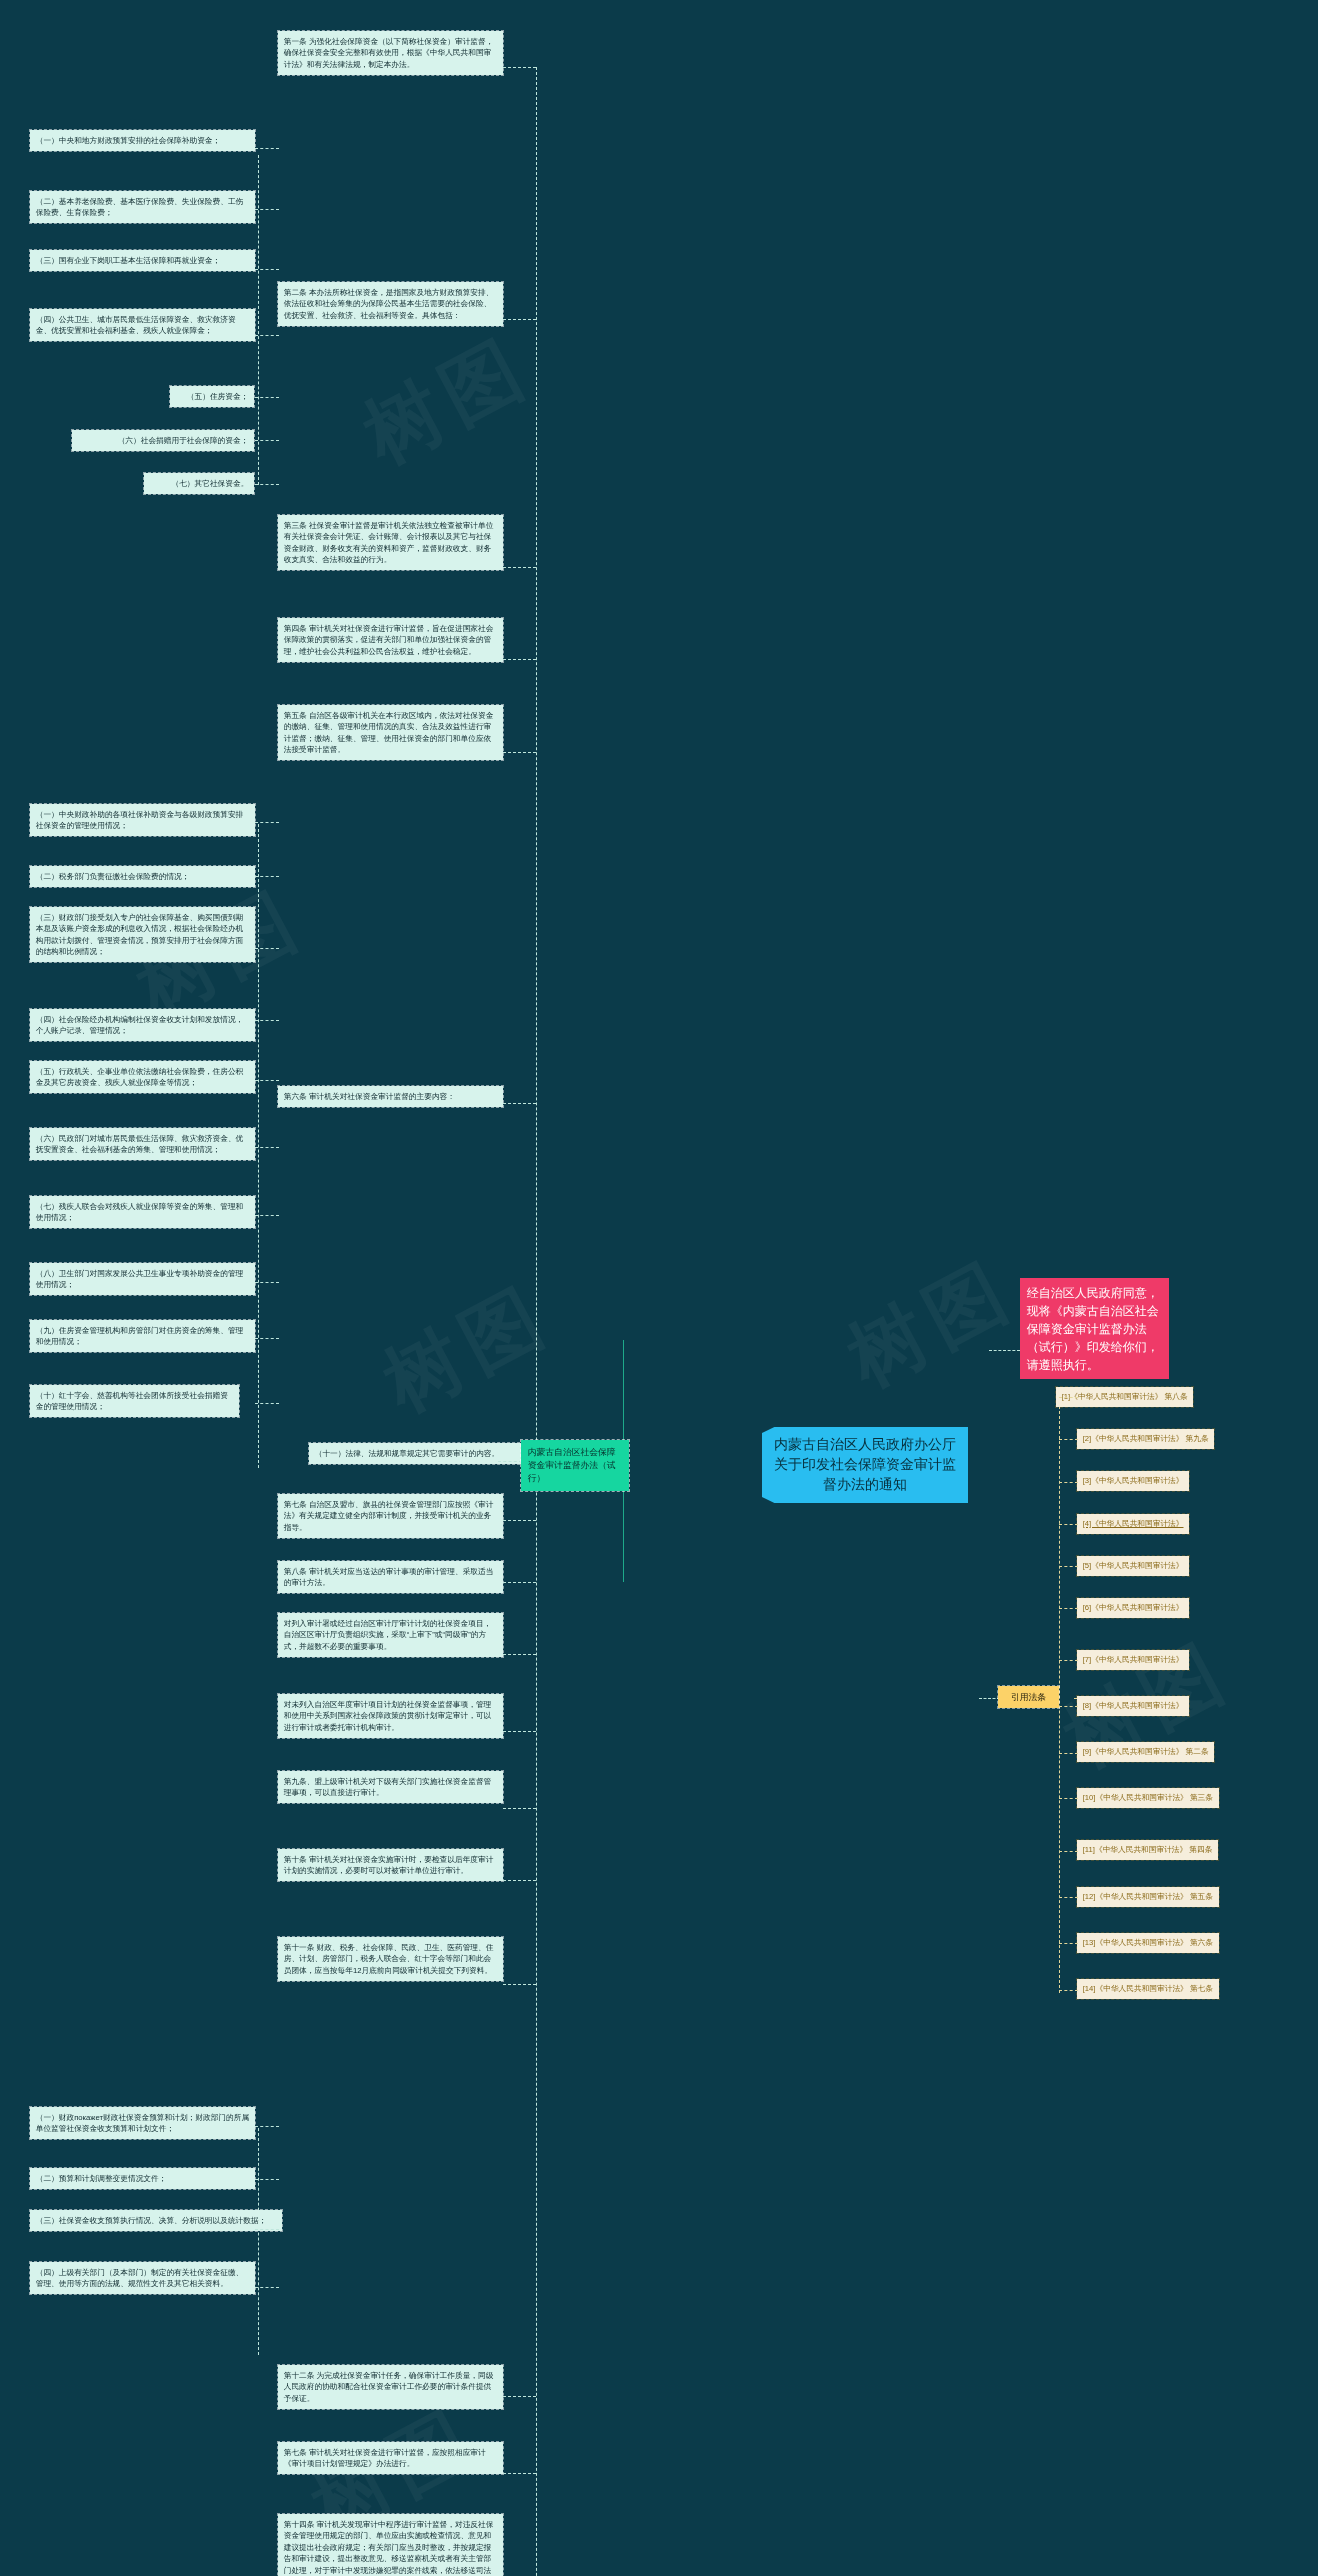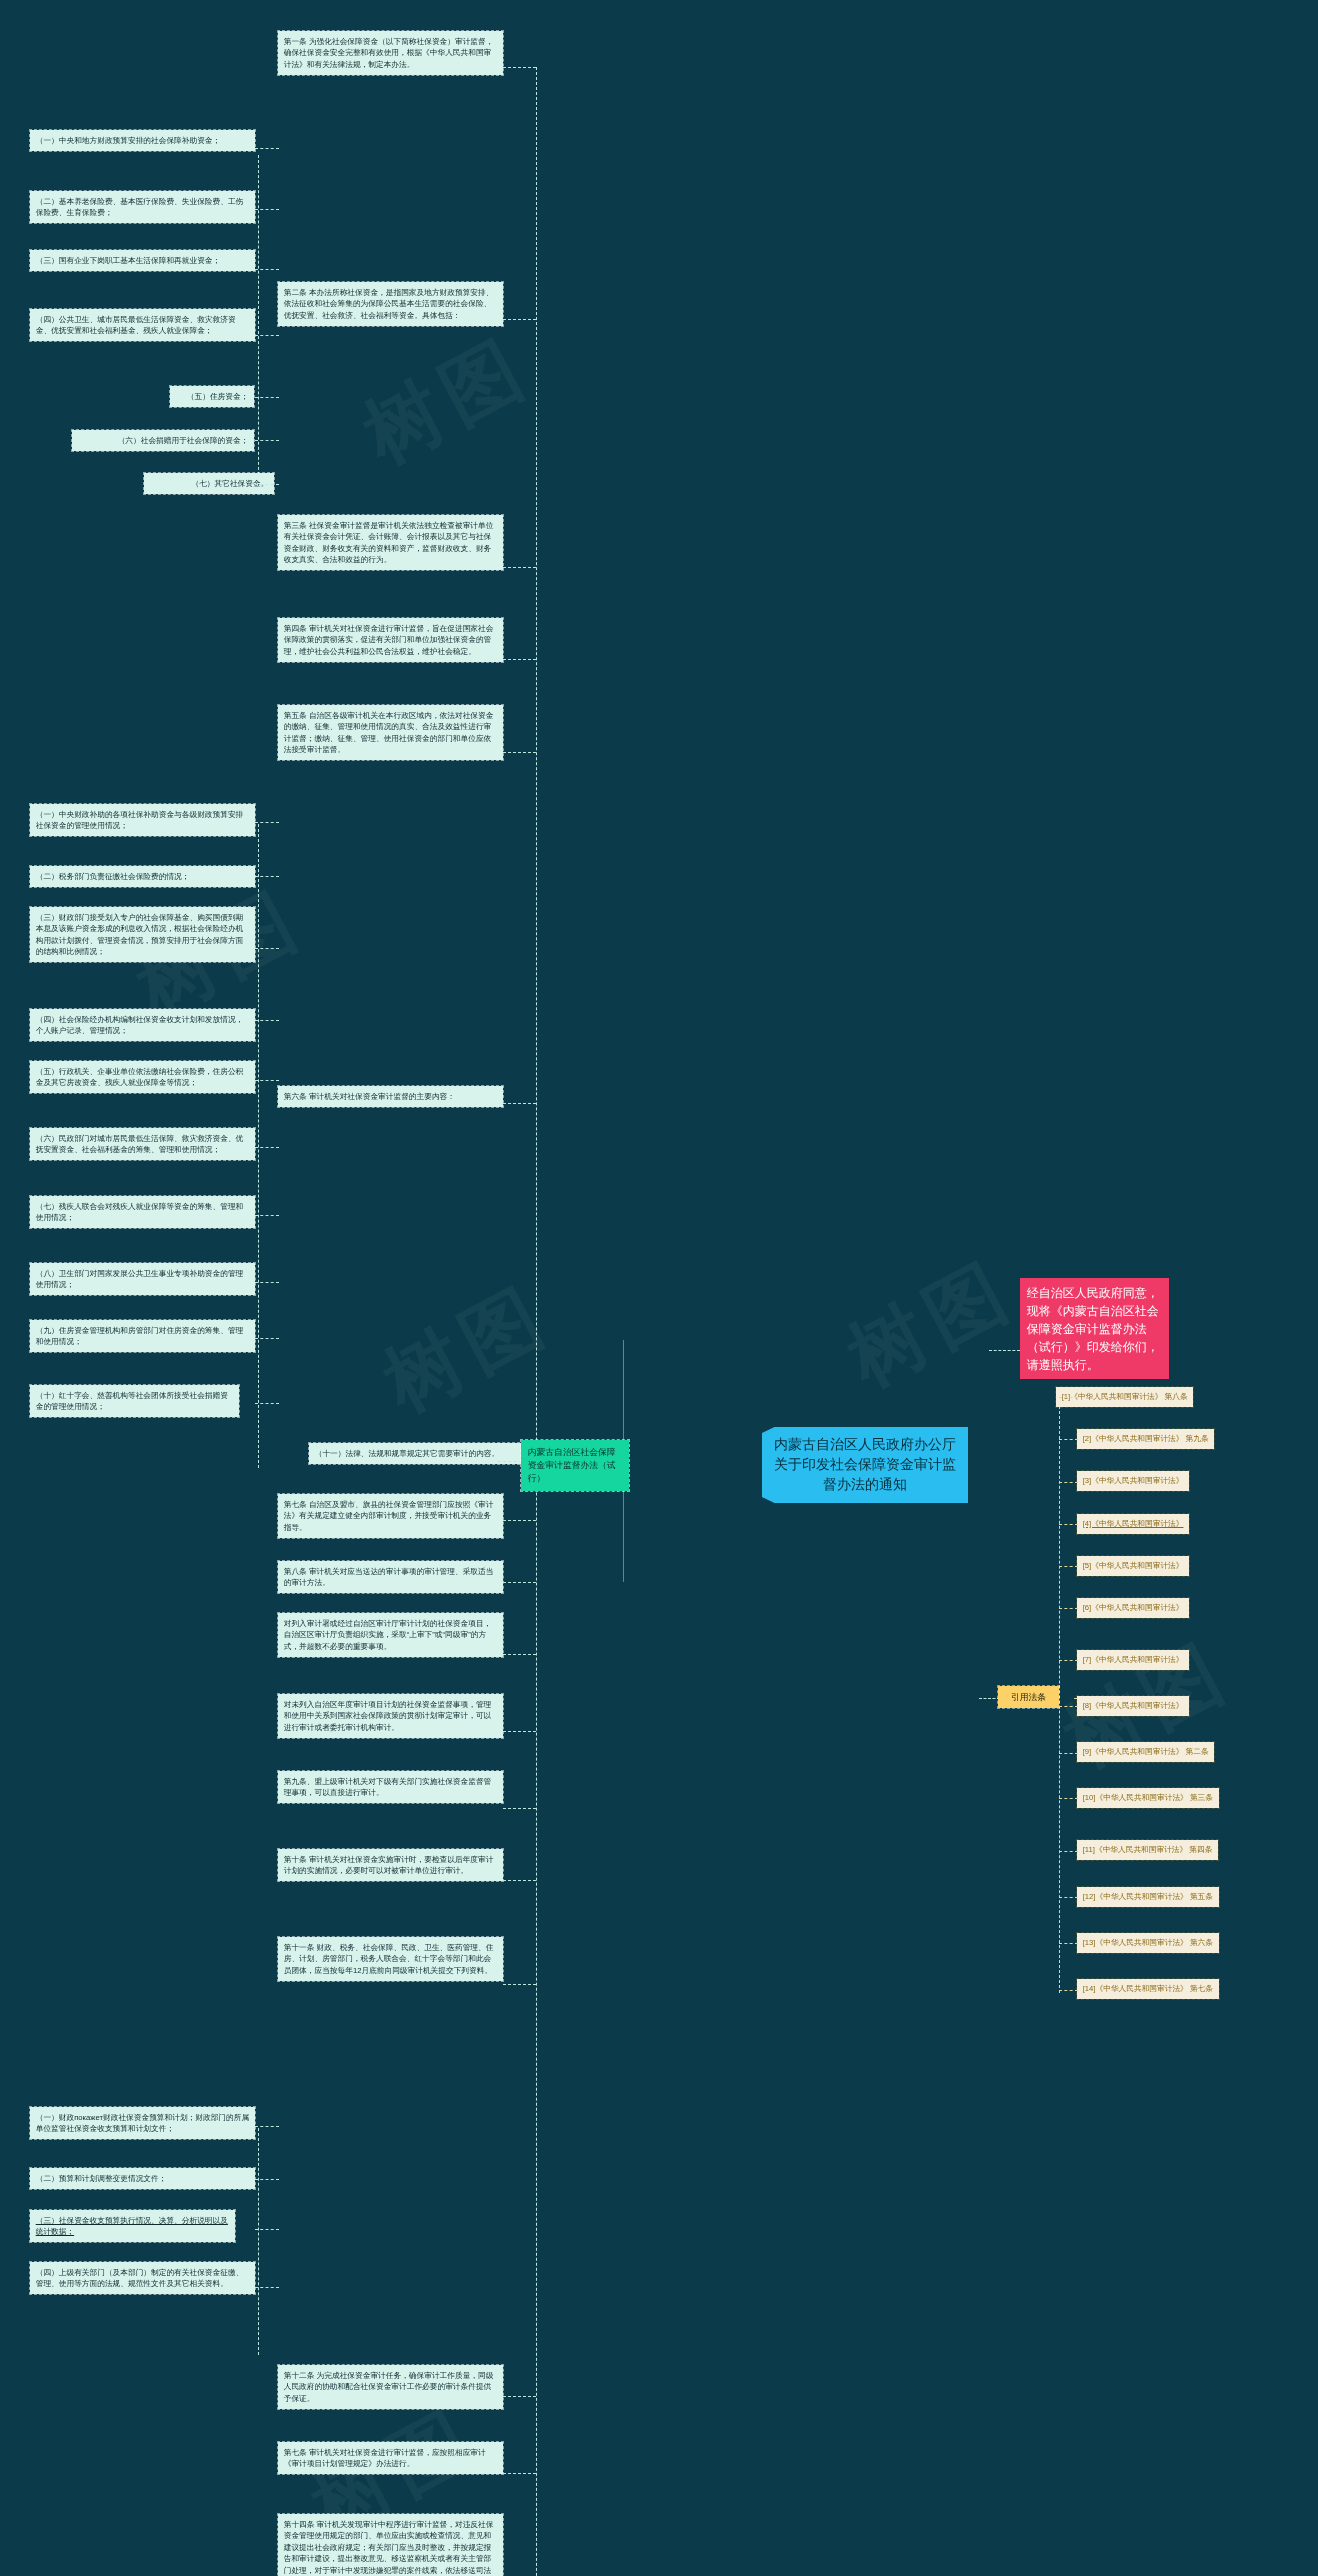--- a/index.html
+++ b/index.html
@@ -105,21 +105,21 @@
 <div class="ln-h-dash" style="left:979px;top:1698px;width:20.6px;"></div>
 <div class="ln-v-gold" style="left:1059px;top:1401px;height:592px;"></div>
 <div class="ln-h-gold" style="left:1074px;top:1698px;width:15.5px;"></div>
 
 <div class="node leaf-sub" style="left:30px;top:130px;width:225px;">（一）中央和地方财政预算安排的社会保障补助资金；</div>
 <div class="node leaf-sub" style="left:30px;top:191px;width:225px;">（二）基本养老保险费、基本医疗保险费、失业保险费、工伤保险费、生育保险费；</div>
 <div class="node leaf-sub" style="left:30px;top:250px;width:225px;">（三）国有企业下岗职工基本生活保障和再就业资金；</div>
 <div class="node leaf-sub" style="left:30px;top:309px;width:225px;">（四）公共卫生、城市居民最低生活保障资金、救灾救济资金、优抚安置和社会福利基金、残疾人就业保障金；</div>
 <div class="node leaf-sub" style="left:170px;top:386px;width:84px;text-align:right;">（五）住房资金；</div>
 <div class="node leaf-sub" style="left:72px;top:430px;width:182px;text-align:right;">（六）社会捐赠用于社会保障的资金；</div>
-<div class="node leaf-sub" style="left:144px;top:473px;width:130px;text-align:right;">（七）其它社保资金。</div>
+<div class="node leaf-sub" style="left:144px;top:473px;width:110px;text-align:right;">（七）其它社保资金。</div>
 <div class="ln-h-dash" style="left:255px;top:148px;width:24px;"></div>
 <div class="ln-h-dash" style="left:255px;top:209px;width:24px;"></div>
 <div class="ln-h-dash" style="left:255px;top:269px;width:24px;"></div>
 <div class="ln-h-dash" style="left:255px;top:335px;width:24px;"></div>
 <div class="ln-h-dash" style="left:255px;top:397px;width:24px;"></div>
 <div class="ln-h-dash" style="left:255px;top:440px;width:24px;"></div>
 <div class="ln-h-dash" style="left:255px;top:484px;width:24px;"></div>
 
 <div class="node leaf-sub" style="left:30px;top:804px;width:225px;">（一）中央财政补助的各项社保补助资金与各级财政预算安排社保资金的管理使用情况；</div>
 <div class="node leaf-sub" style="left:30px;top:866px;width:225px;">（二）税务部门负责征缴社会保险费的情况；</div>
@@ -140,21 +140,21 @@
 <div class="ln-h-dash" style="left:255px;top:1080px;width:24px;"></div>
 <div class="ln-h-dash" style="left:255px;top:1147px;width:24px;"></div>
 <div class="ln-h-dash" style="left:255px;top:1215px;width:24px;"></div>
 <div class="ln-h-dash" style="left:255px;top:1282px;width:24px;"></div>
 <div class="ln-h-dash" style="left:255px;top:1338px;width:24px;"></div>
 <div class="ln-h-dash" style="left:255px;top:1403px;width:24px;"></div>
 <div class="ln-h-dash" style="left:498px;top:1461px;width:24px;"></div>
 
 <div class="node leaf-sub" style="left:30px;top:2107px;width:225px;">（一）财政покажет财政社保资金预算和计划；财政部门的所属单位监管社保资金收支预算和计划文件；</div>
 <div class="node leaf-sub" style="left:30px;top:2168px;width:225px;">（二）预算和计划调整变更情况文件；</div>
-<div class="node leaf-sub" style="left:30px;top:2210px;width:205px;text-decoration:underline;">（三）社保资金收支预算执行情况、决算、分析说明以及统计数据；</div>
+<div class="node leaf-sub" style="left:30px;top:2210px;width:252px;">（三）社保资金收支预算执行情况、决算、分析说明以及统计数据；</div>
 <div class="node leaf-sub" style="left:30px;top:2262px;width:225px;">（四）上级有关部门（及本部门）制定的有关社保资金征缴、管理、使用等方面的法规、规范性文件及其它相关资料。</div>
 <div class="ln-h-dash" style="left:255px;top:2126px;width:24px;"></div>
 <div class="ln-h-dash" style="left:255px;top:2179px;width:24px;"></div>
 <div class="ln-h-dash" style="left:255px;top:2229px;width:24px;"></div>
 <div class="ln-h-dash" style="left:255px;top:2287px;width:24px;"></div>
 
 <div class="node leaf" style="left:278px;top:31px;width:225px;">第一条 为强化社会保障资金（以下简称社保资金）审计监督，确保社保资金安全完整和有效使用，根据《中华人民共和国审计法》和有关法律法规，制定本办法。</div>
 <div class="node leaf" style="left:278px;top:282px;width:225px;">第二条 本办法所称社保资金，是指国家及地方财政预算安排、依法征收和社会筹集的为保障公民基本生活需要的社会保险、优抚安置、社会救济、社会福利等资金。具体包括：</div>
 <div class="node leaf" style="left:278px;top:515px;width:225px;">第三条 社保资金审计监督是审计机关依法独立检查被审计单位有关社保资金会计凭证、会计账簿、会计报表以及其它与社保资金财政、财务收支有关的资料和资产，监督财政收支、财务收支真实、合法和效益的行为。</div>
 <div class="node leaf" style="left:278px;top:618px;width:225px;">第四条 审计机关对社保资金进行审计监督，旨在促进国家社会保障政策的贯彻落实，促进有关部门和单位加强社保资金的管理，维护社会公共利益和公民合法权益，维护社会稳定。</div>

